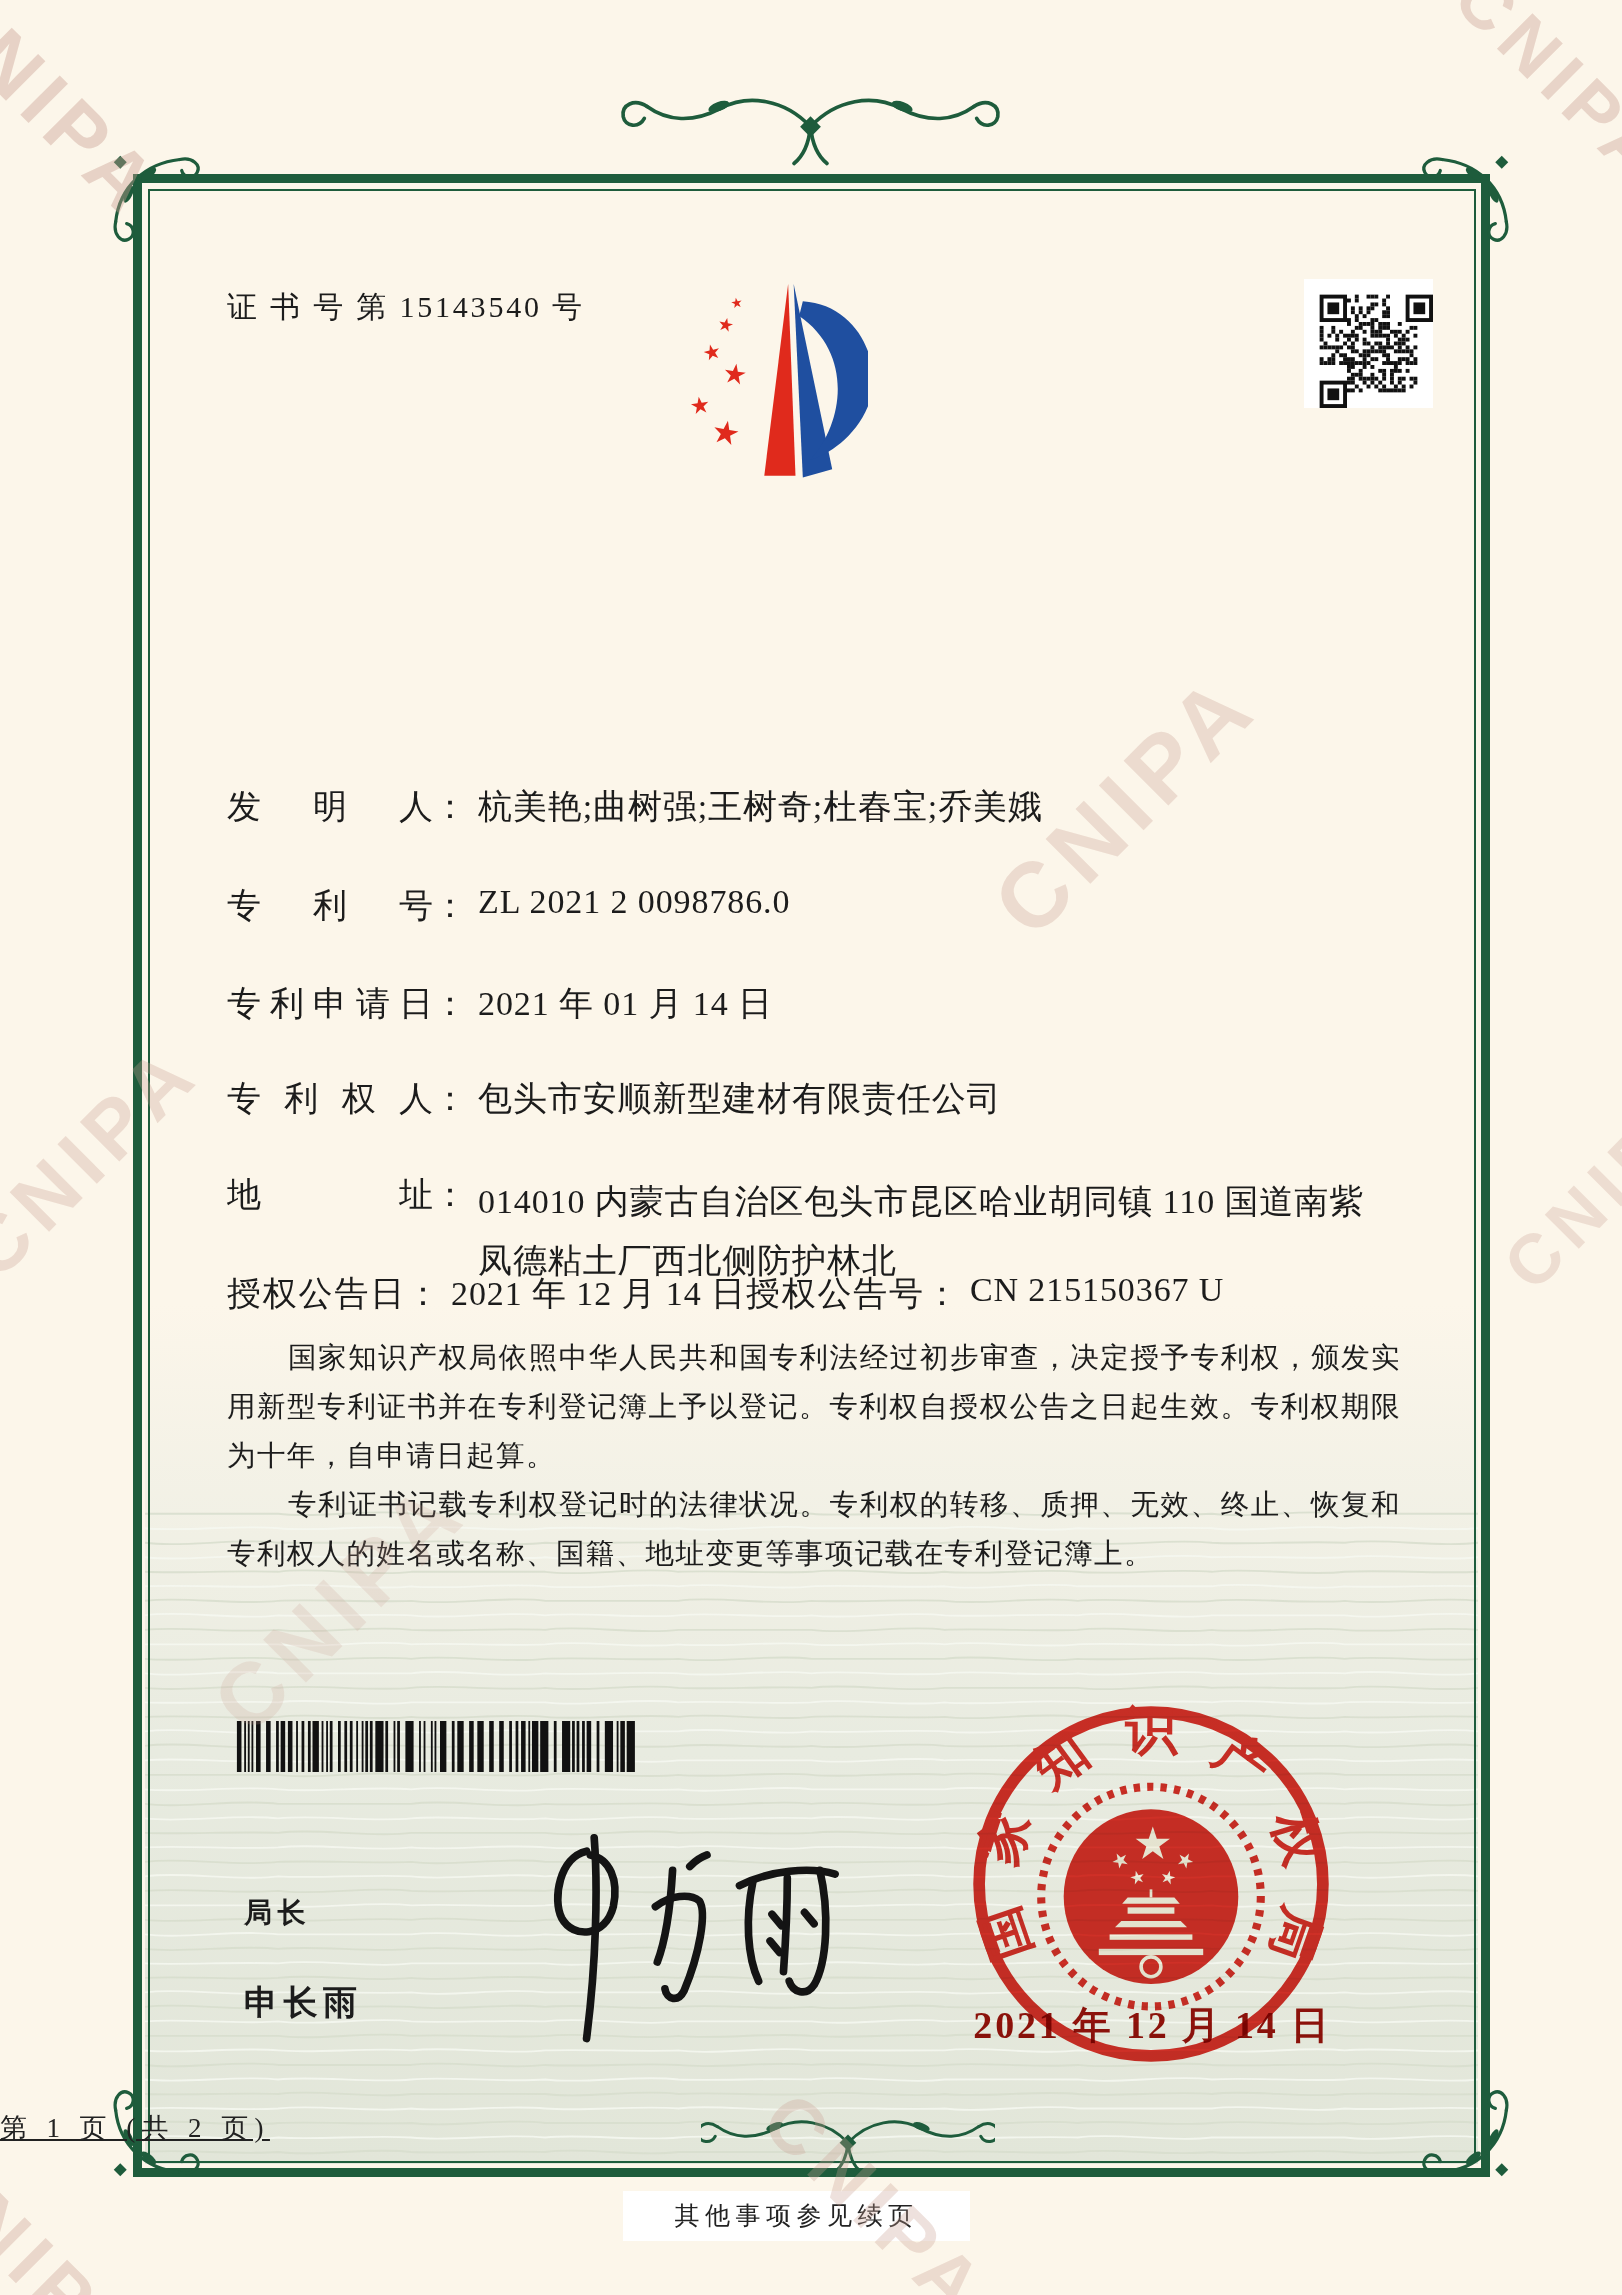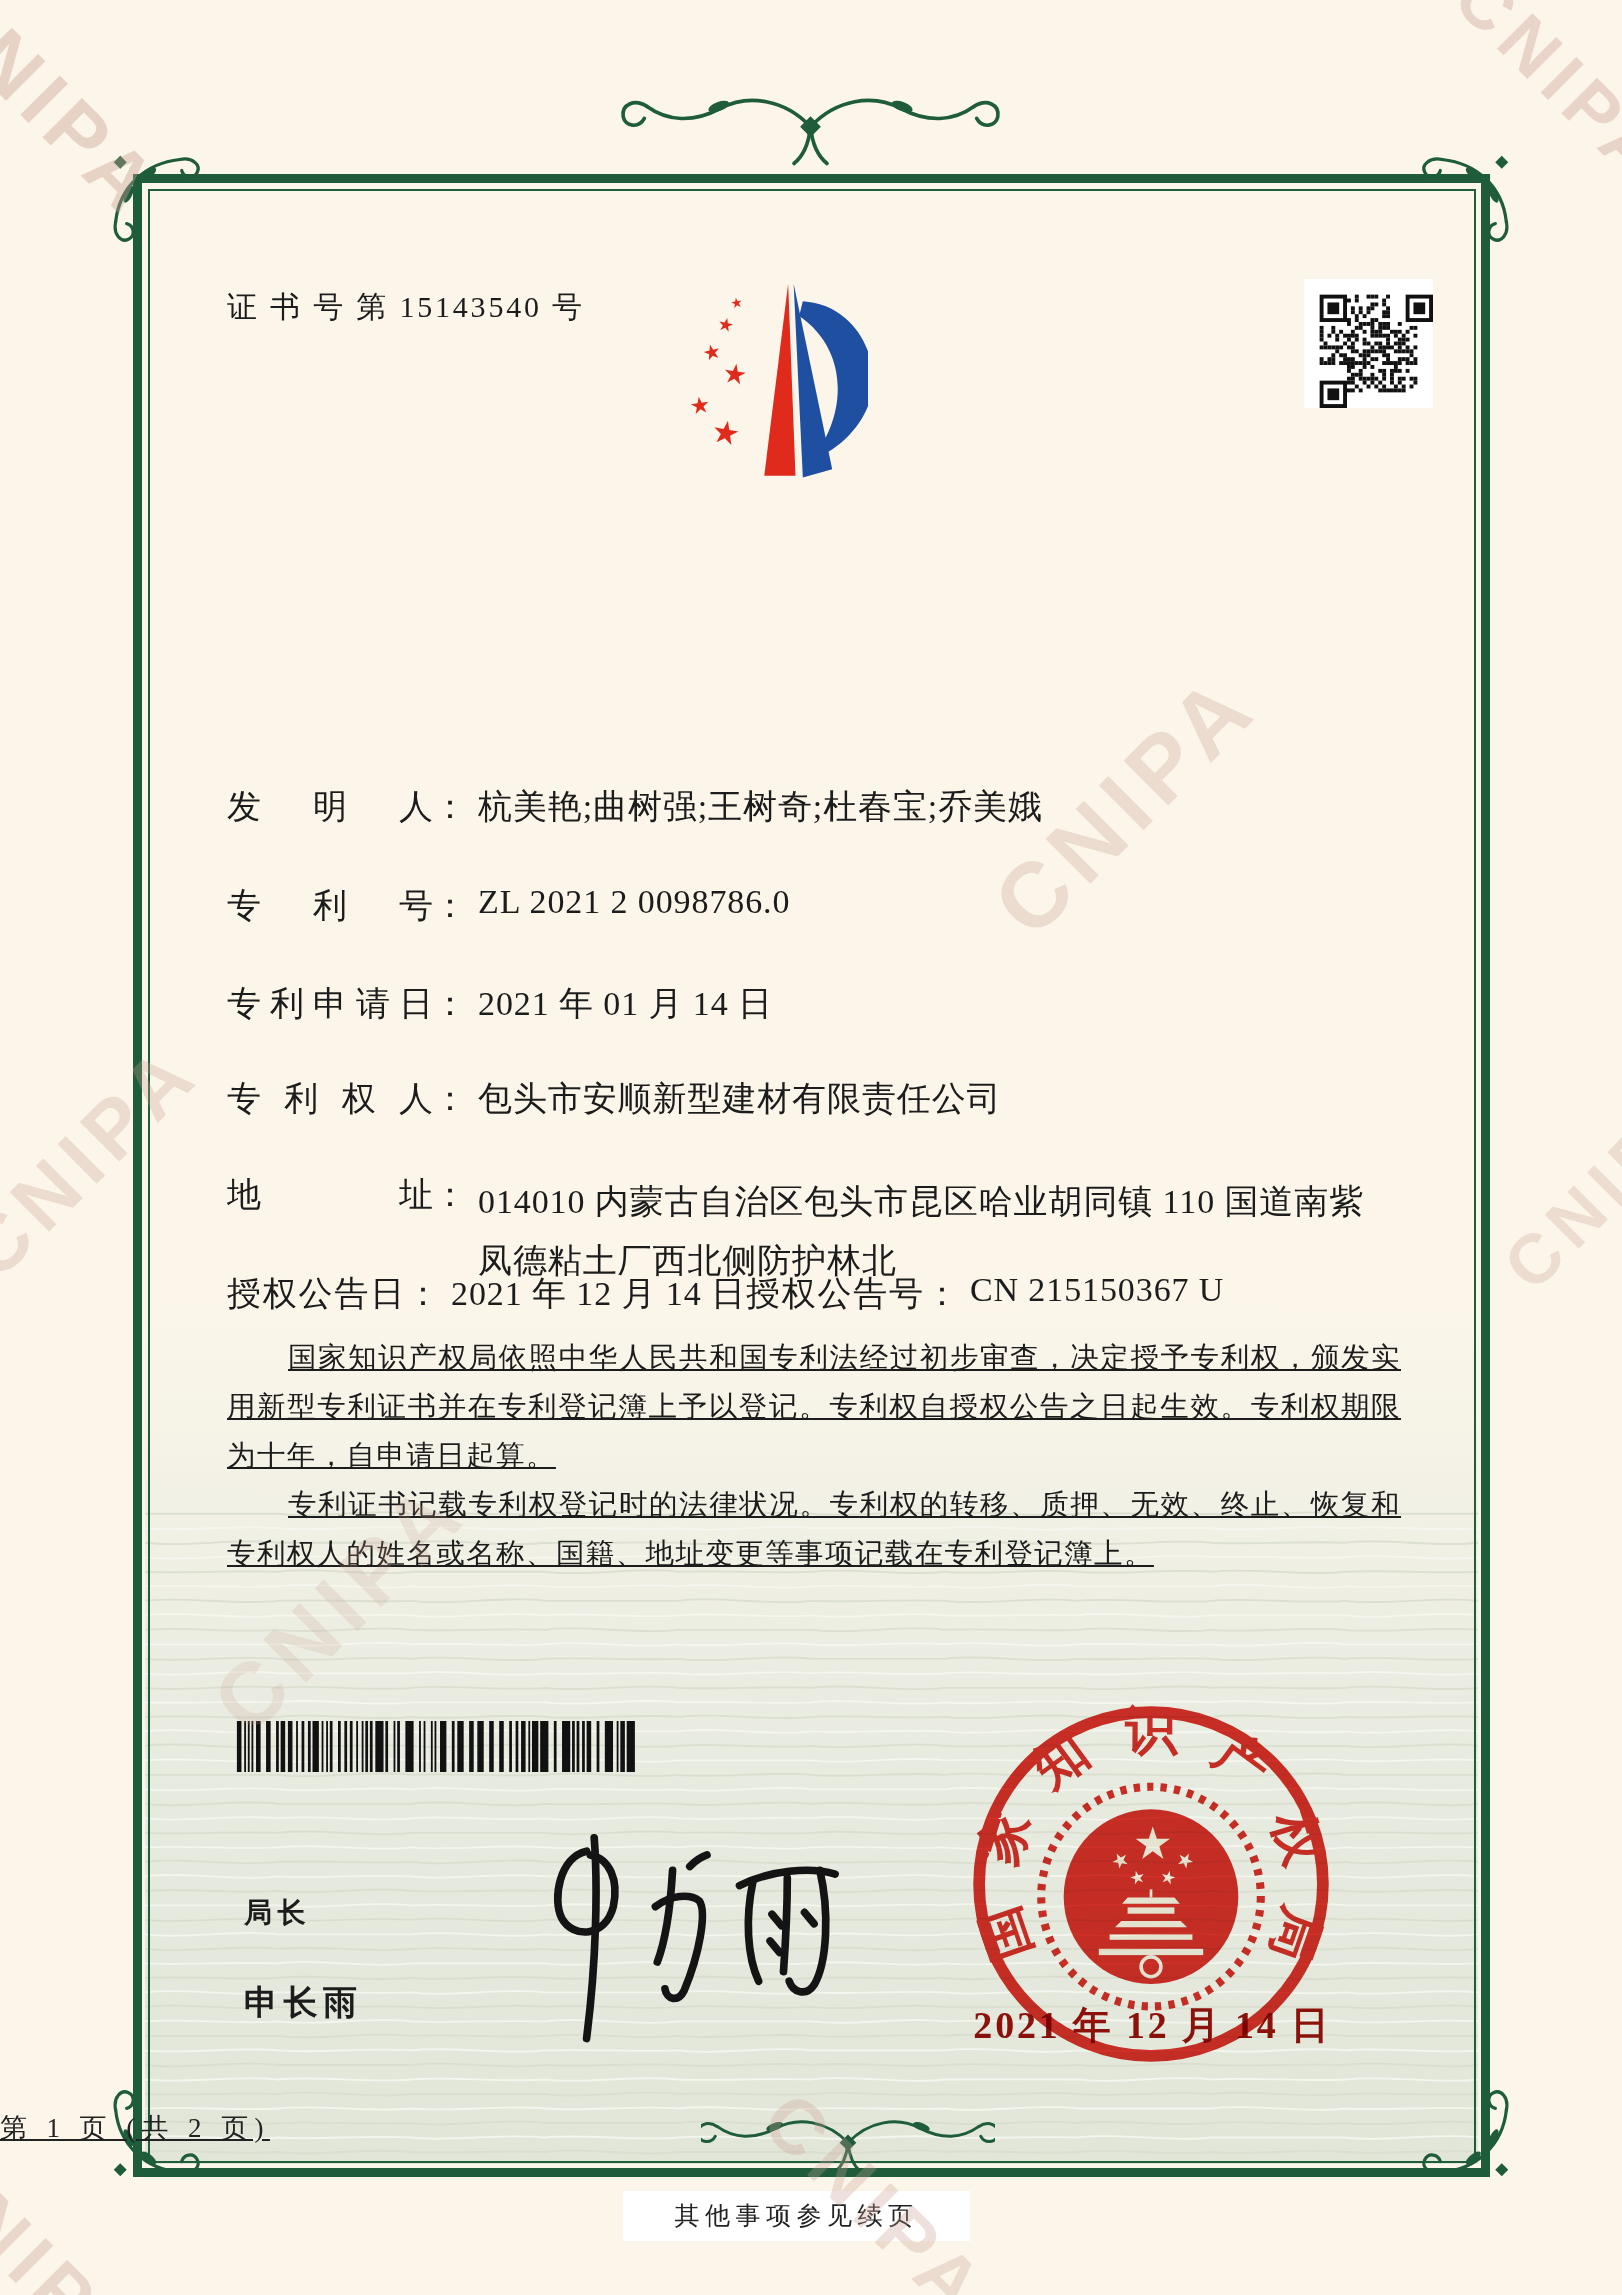--- a/index.html
+++ b/index.html
@@ -27,21 +27,21 @@
   .frow{position:absolute;left:227px;font-size:34px;white-space:nowrap;}
   .flabel{display:inline-block;width:206px;text-align:justify;text-align-last:justify;vertical-align:top;}
   .fcolon{margin-right:11px;vertical-align:top;}
   .fvalue{vertical-align:top;letter-spacing:0.9px;}
   .fvalue-block{display:inline-block;vertical-align:top;white-space:normal;width:973px;line-height:59px;letter-spacing:0.9px;}
   .grant .glabel{letter-spacing:1.8px;}
   .grant .gright{}
   
   .body-text{position:absolute;left:227px;top:1333px;width:1174px;font-size:28.5px;line-height:49px;
     letter-spacing:1.4px;text-align:justify;}
-  .body-text p{margin:0;text-indent:61px;text-decoration:underline;}
+  .body-text p{margin:0;text-indent:61px;}
   
   .barcode{position:absolute;left:235px;top:1721px;}
   .officer-title{position:absolute;left:244px;top:1894px;font-size:28px;font-weight:600;
     font-family:"Liberation Sans","DejaVu Sans",sans-serif;letter-spacing:5.5px;}
   .officer-name{position:absolute;left:244px;top:1980px;font-size:34px;font-weight:600;
     font-family:"Liberation Sans","DejaVu Sans",sans-serif;letter-spacing:5.5px;}
   .signature{position:absolute;left:500px;top:1811px;}
   .seal{position:absolute;left:971px;top:1704px;width:360px;height:360px;mix-blend-mode:multiply;opacity:.95;}
   .seal-date{position:absolute;left:946px;top:2000px;width:413px;text-align:center;
     font-size:38px;color:#9c130c;font-weight:600;letter-spacing:2.8px;white-space:nowrap;mix-blend-mode:multiply;}

